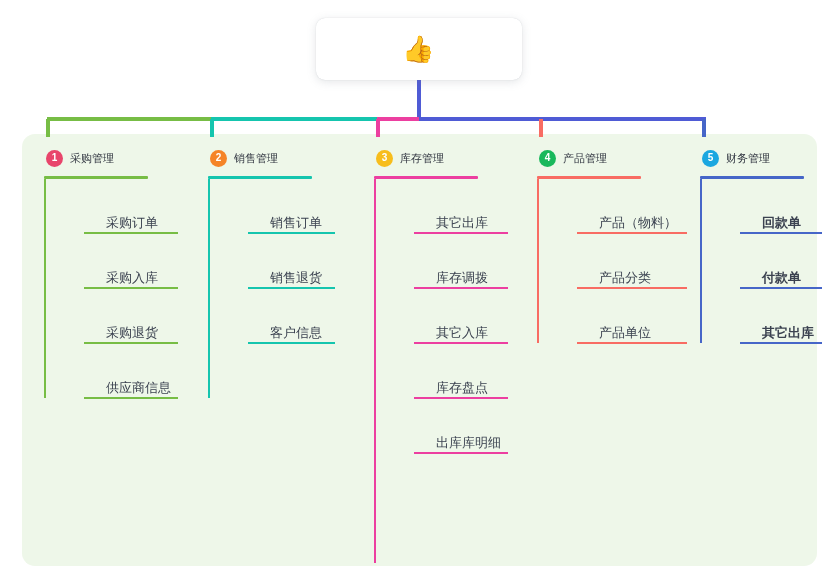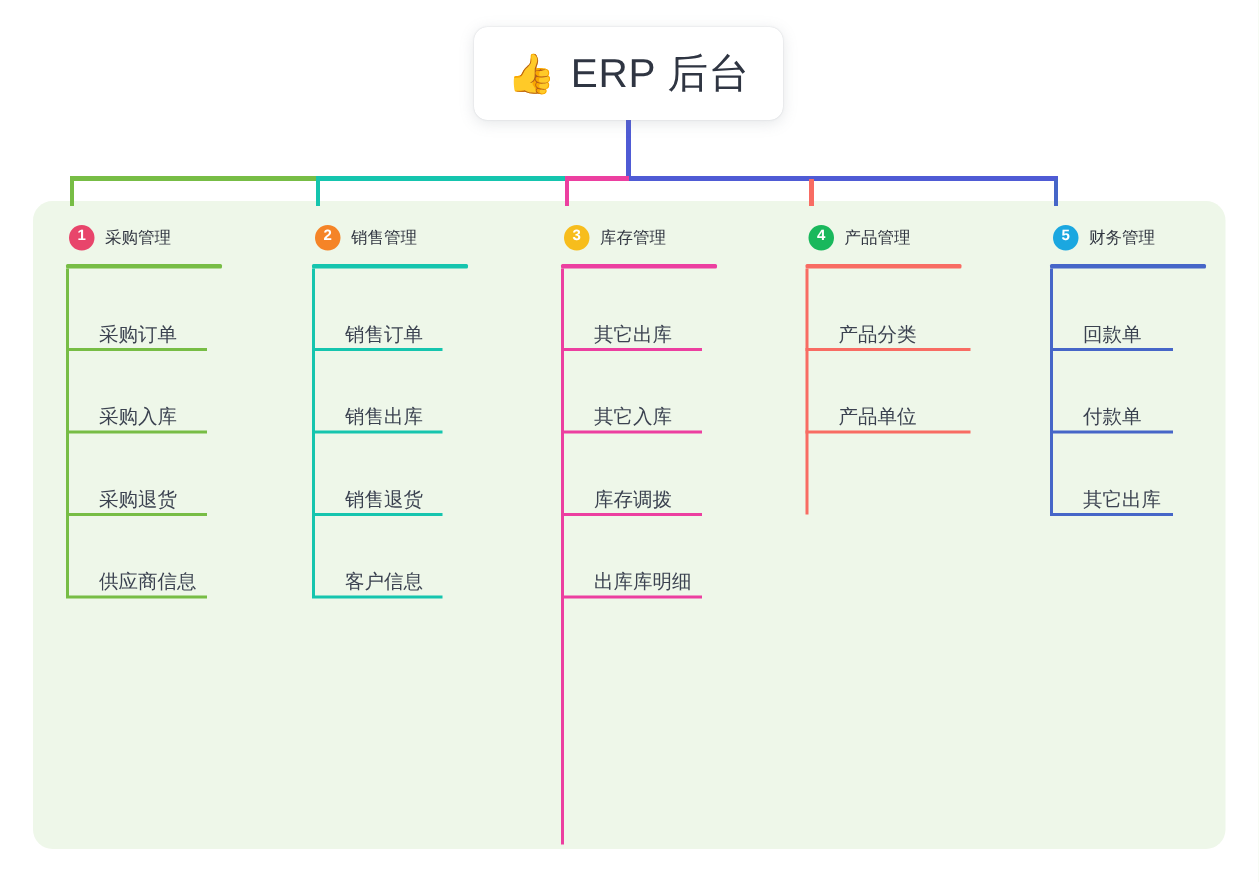--- a/index.html
+++ b/index.html
@@ -53,21 +53,21 @@
     display:flex;align-items:center;justify-content:center;
     color:#ffffff;font-size:10px;font-weight:bold;
     flex:0 0 auto;line-height:1;
   }
   .branch-title{
     font-size:11px;color:#303540;white-space:nowrap;
   }
   .head-rule{height:3px;border-radius:1px;margin-top:5px;}
 
   
-  .leaves{position:relative;margin-top:0;}
+  .leaves{position:relative;margin-top:0;padding-left:40px;}
   .spine{position:absolute;left:0;top:0;width:2px;}
   .leaf{
     position:relative;
     height:55px;
     display:flex;align-items:flex-end;
     box-sizing:border-box;
   }
   .leaf-label{
     font-size:13px;color:#3b4250;
     white-space:nowrap;
@@ -95,21 +95,20 @@
       <line x1="419" y1="119" x2="705.5" y2="119" stroke="#4f5bd5" stroke-width="3.2" shape-rendering="crispEdges"></line>
       <line x1="48" y1="119" x2="48" y2="137" stroke="#77bd45" stroke-width="3.2" shape-rendering="crispEdges"></line>
       <line x1="212" y1="119" x2="212" y2="137" stroke="#15c5ae" stroke-width="3.2" shape-rendering="crispEdges"></line>
       <line x1="378" y1="119" x2="378" y2="137" stroke="#ec3fa0" stroke-width="3.2" shape-rendering="crispEdges"></line>
       <line x1="541" y1="119" x2="541" y2="137" stroke="#f86c63" stroke-width="3.2" shape-rendering="crispEdges"></line>
       <line x1="704" y1="119" x2="704" y2="137" stroke="#4666c8" stroke-width="3.2" shape-rendering="crispEdges"></line>
     </svg>
 
   <div class="title-card">
     <span class="title-emoji">👍</span>
-    <span class="title-text">ERP 后台</span>
   </div>
 
   <div id="branches-host">
       <div class="branch" style="left: 44px;">
         <div class="branch-head">
           <span class="badge" style="background: rgb(232, 69, 107);">1</span>
           <span class="branch-title">采购管理</span>
         </div>
         <div class="head-rule" style="width: 104px; background: rgb(119, 189, 69);"></div>
         <div class="leaves" style="height: 220px;">
@@ -138,24 +137,20 @@
           <span class="branch-title">销售管理</span>
         </div>
         <div class="head-rule" style="width: 104px; background: rgb(21, 197, 174);"></div>
         <div class="leaves" style="height: 193px;">
           <div class="spine" style="height: 219px; background: rgb(21, 197, 174);"></div>
           <div class="leaf">
             <span class="leaf-label">销售订单</span>
             <div class="leaf-rule" style="width: 87px; background: rgb(21, 197, 174);"></div>
           </div>
           <div class="leaf">
-            <span class="leaf-label">销售出库</span>
-            <div class="leaf-rule" style="width: 87px; background: rgb(21, 197, 174);"></div>
-          </div>
-          <div class="leaf">
             <span class="leaf-label">销售退货</span>
             <div class="leaf-rule" style="width: 87px; background: rgb(21, 197, 174);"></div>
           </div>
           <div class="leaf">
             <span class="leaf-label">客户信息</span>
             <div class="leaf-rule" style="width: 87px; background: rgb(21, 197, 174);"></div>
           </div>
         </div>
       </div>
       <div class="branch" style="left: 374px;">
@@ -164,58 +159,66 @@
           <span class="branch-title">库存管理</span>
         </div>
         <div class="head-rule" style="width: 104px; background: rgb(236, 63, 160);"></div>
         <div class="leaves" style="height: 385px;">
           <div class="spine" style="height: 384px; background: rgb(236, 63, 160);"></div>
           <div class="leaf">
             <span class="leaf-label">其它出库</span>
             <div class="leaf-rule" style="width: 94px; background: rgb(236, 63, 160);"></div>
           </div>
           <div class="leaf">
+            <span class="leaf-label">库存调拨</span>
+            <div class="leaf-rule" style="width: 94px; background: rgb(236, 63, 160);"></div>
+          </div>
+          <div class="leaf">
             <span class="leaf-label">其它入库</span>
             <div class="leaf-rule" style="width: 94px; background: rgb(236, 63, 160);"></div>
           </div>
           <div class="leaf">
-            <span class="leaf-label">库存调拨</span>
+            <span class="leaf-label">库存盘点</span>
             <div class="leaf-rule" style="width: 94px; background: rgb(236, 63, 160);"></div>
           </div>
           <div class="leaf">
             <span class="leaf-label">出库库明细</span>
             <div class="leaf-rule" style="width: 94px; background: rgb(236, 63, 160);"></div>
           </div>
         </div>
       </div>
       <div class="branch" style="left: 537px;">
         <div class="branch-head">
           <span class="badge" style="background: rgb(25, 184, 92);">4</span>
           <span class="branch-title">产品管理</span>
         </div>
         <div class="head-rule" style="width: 104px; background: rgb(248, 108, 99);"></div>
         <div class="leaves" style="height: 165px;">
           <div class="spine" style="height: 164px; background: rgb(248, 108, 99);"></div>
           <div class="leaf">
+            <span class="leaf-label">产品（物料）</span>
+            <div class="leaf-rule" style="width: 110px; background: rgb(248, 108, 99);"></div>
+          </div>
+          <div class="leaf">
             <span class="leaf-label">产品分类</span>
             <div class="leaf-rule" style="width: 110px; background: rgb(248, 108, 99);"></div>
           </div>
           <div class="leaf">
             <span class="leaf-label">产品单位</span>
             <div class="leaf-rule" style="width: 110px; background: rgb(248, 108, 99);"></div>
           </div>
         </div>
       </div>
       <div class="branch" style="left: 700px;">
         <div class="branch-head">
           <span class="badge" style="background: rgb(27, 167, 224);">5</span>
           <span class="branch-title">财务管理</span>
         </div>
         <div class="head-rule" style="width: 104px; background: rgb(70, 102, 200);"></div>
-        <div class="leaves" style="height: 191px;">
+        <div class="leaves" style="height: 191px; font-weight: bold;">
           <div class="spine" style="height: 164px; background: rgb(70, 102, 200);"></div>
           <div class="leaf">
             <span class="leaf-label">回款单</span>
             <div class="leaf-rule" style="width: 82px; background: rgb(70, 102, 200);"></div>
           </div>
           <div class="leaf">
             <span class="leaf-label">付款单</span>
             <div class="leaf-rule" style="width: 82px; background: rgb(70, 102, 200);"></div>
           </div>
           <div class="leaf">

